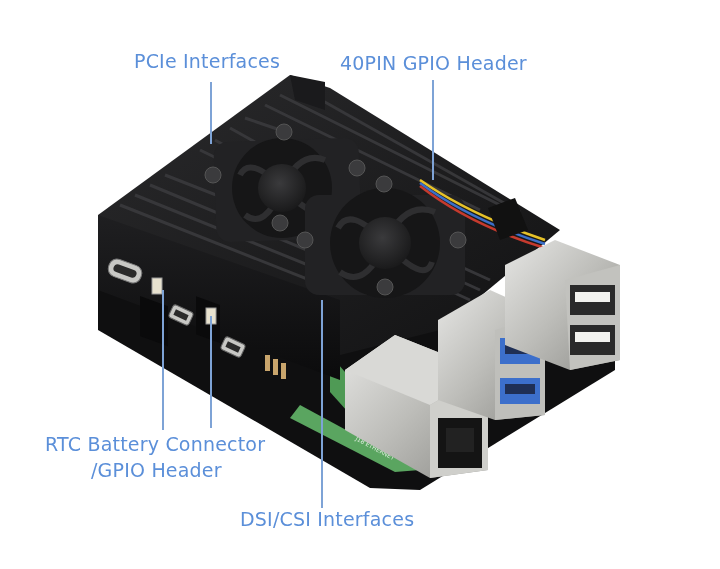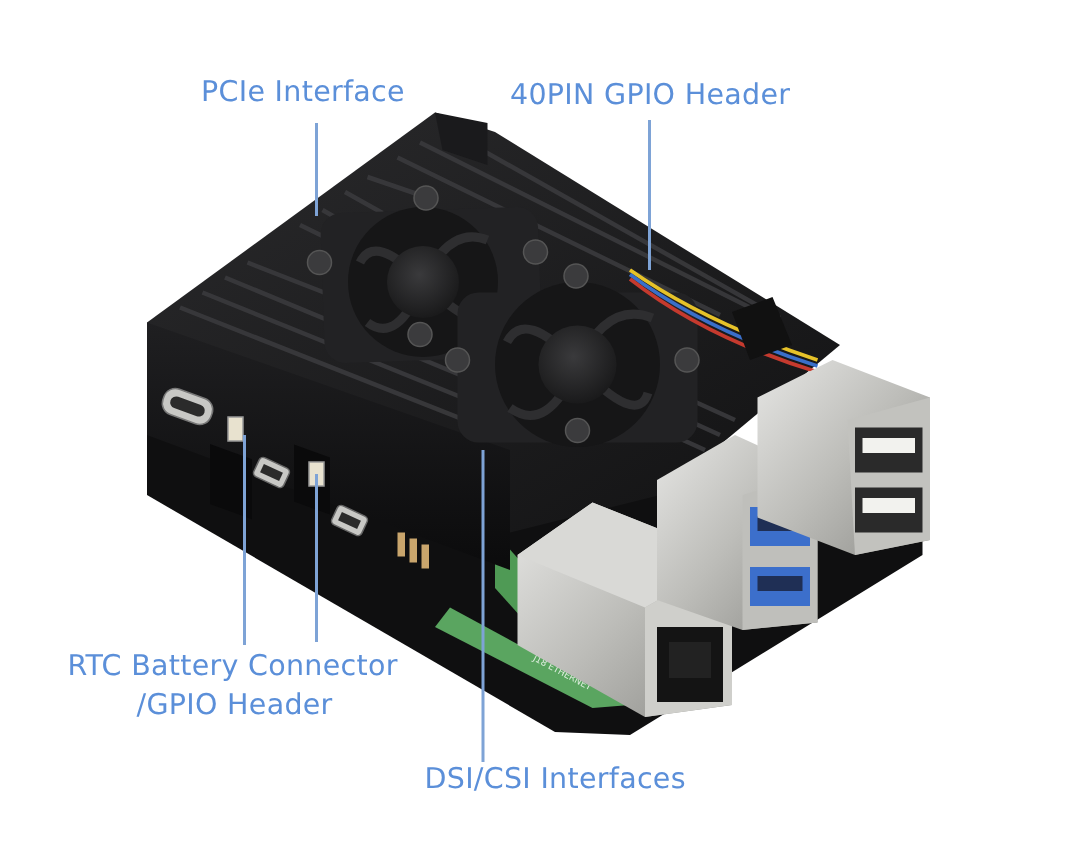--- a/index.html
+++ b/index.html
@@ -165,17 +165,17 @@
     <rect x="575" y="332" width="35" height="10" fill="#f2f2ee"></rect>
   </g>
 </svg>
 
 <div class="leader" style="left:210px;top:82px;height:62px;"></div>
 <div class="leader" style="left:432px;top:80px;height:100px;"></div>
 <div class="leader" style="left:162px;top:290px;height:140px;"></div>
 <div class="leader" style="left:210px;top:316px;height:112px;"></div>
 <div class="leader" style="left:321px;top:300px;height:208px;"></div>
 
-<div class="label" style="left:134px;top:50px;">PCIe Interface</div>
+<div class="label" style="left:134px;top:50px;">PCIe Interfaces</div>
 <div class="label" style="left:340px;top:52px;">40PIN GPIO Header</div>
 <div class="label center" style="left:45px;top:433px;">RTC Battery Connector</div>
 <div class="label center" style="left:91px;top:459px;">/GPIO Header</div>
-<div class="label" style="left:240px;top:508px;margin-left:43px;">DSI/CSI Interfaces</div>
+<div class="label" style="left:240px;top:508px;">DSI/CSI Interfaces</div>
 
 </body></html>

